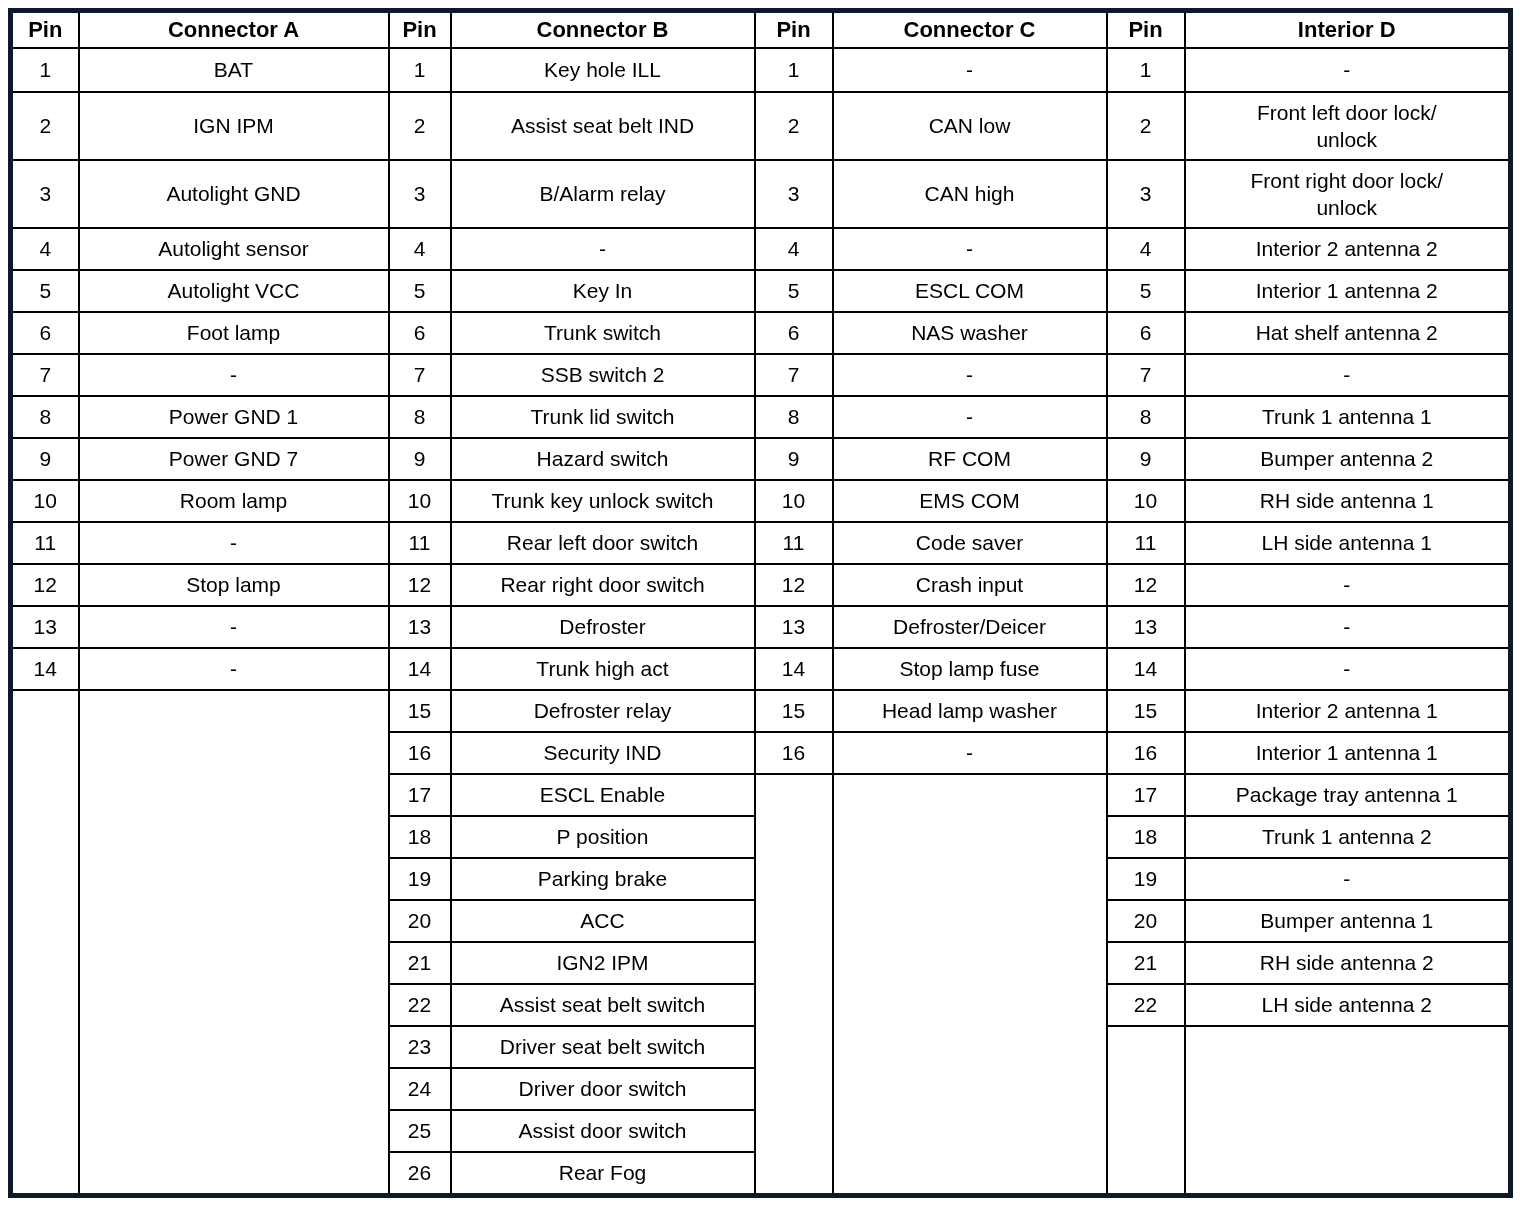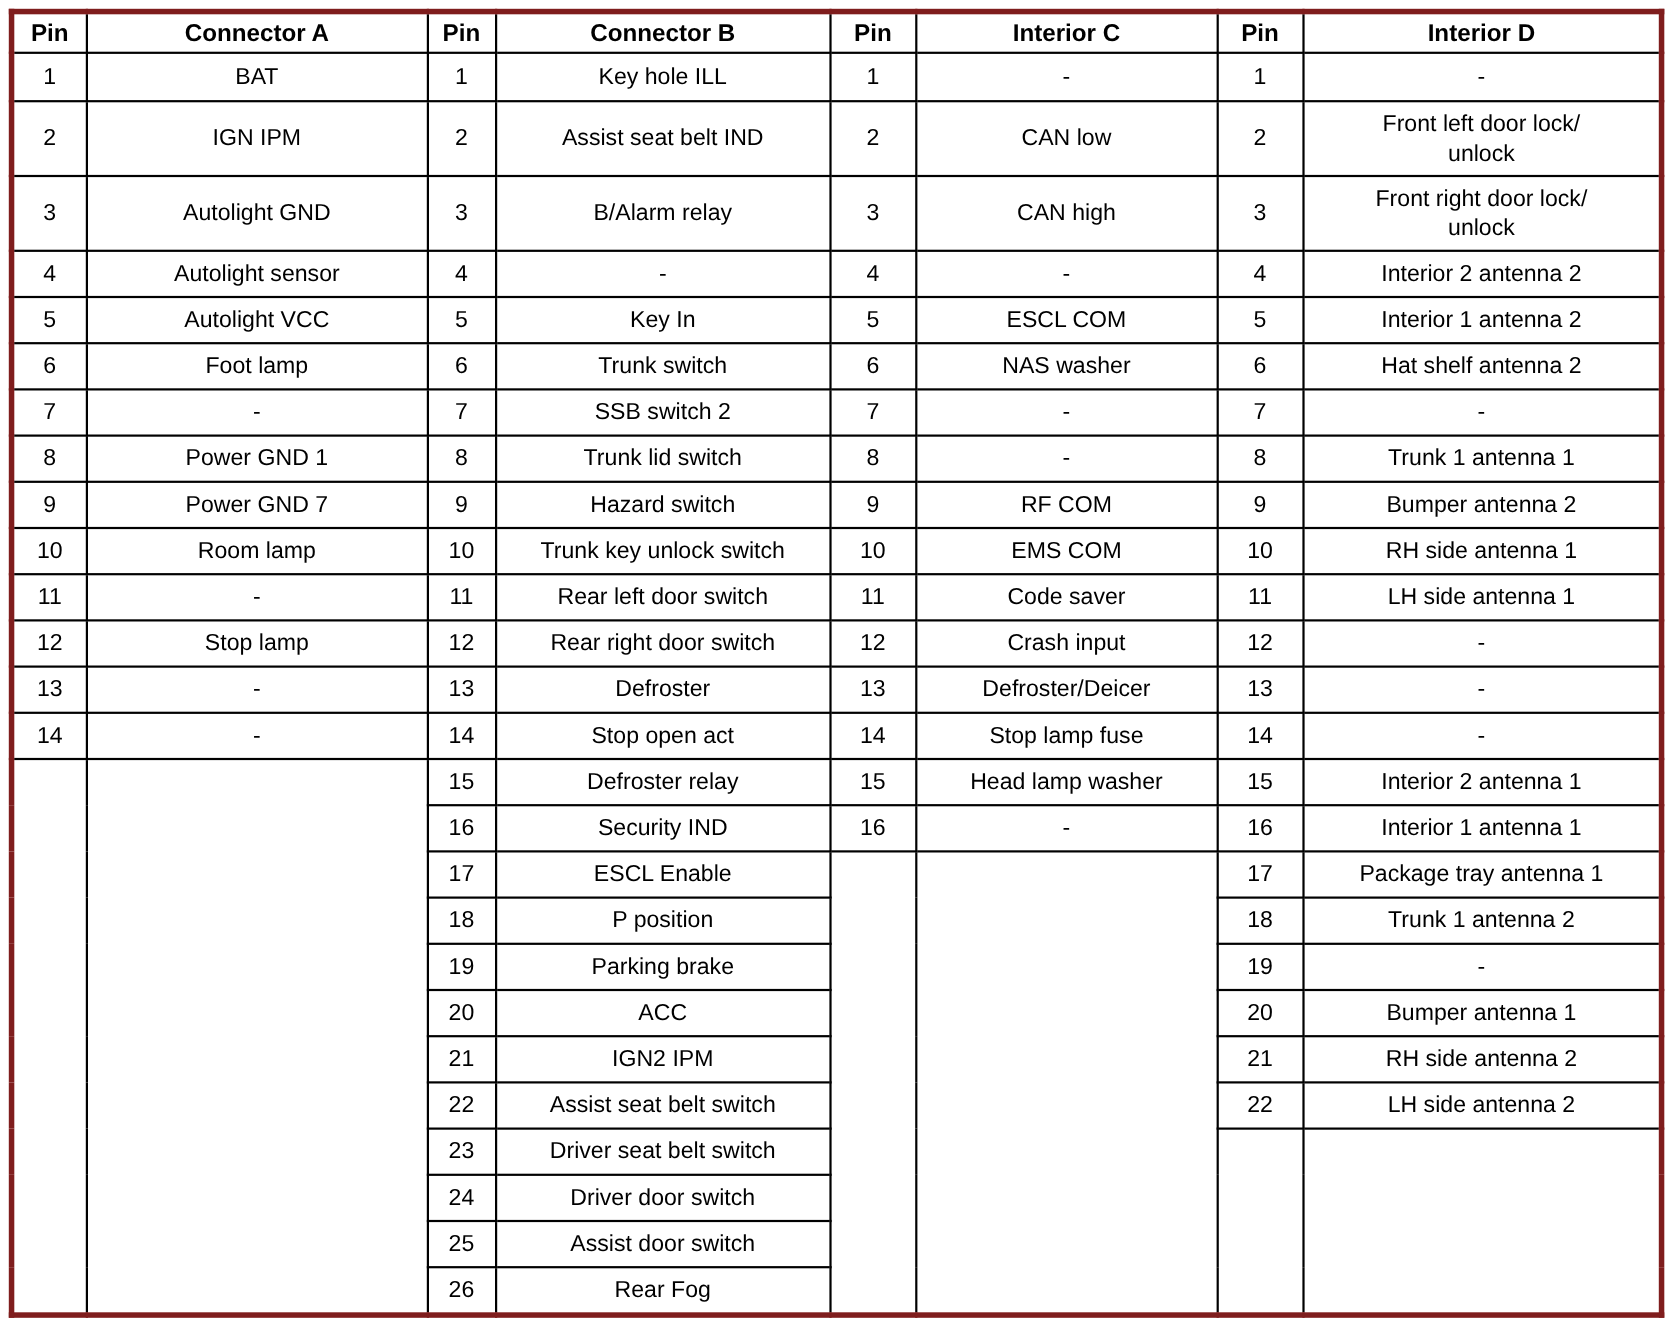--- a/index.html
+++ b/index.html
@@ -16,21 +16,21 @@
     padding: 8px;
     background: #ffffff;
   }
   table.pin-table {
     border-collapse: collapse;
     table-layout: fixed;
     width: 1504px;
     background: #ffffff;
   }
   table.pin-table {
-    border: 5px solid #7f1d1d;
+    border: 5px solid #0f172a;
   }
   table.pin-table th,
   table.pin-table td {
     border: 2px solid #000000;
     text-align: center;
     vertical-align: middle;
     overflow: hidden;
     padding: 0 4px;
   }
   table.pin-table th {
@@ -66,21 +66,21 @@
       <col style="width:78px">
       <col style="width:326px">
     </colgroup>
     <thead>
         <tr>
           <th>Pin</th>
           <th>Connector A</th>
           <th>Pin</th>
           <th>Connector B</th>
           <th>Pin</th>
-          <th>Interior C</th>
+          <th>Connector C</th>
           <th>Pin</th>
           <th>Interior D</th>
         </tr>
       </thead>
     <tbody>
         <tr>
           <td>1</td>
           <td>BAT</td>
           <td>1</td>
           <td>Key hole ILL</td>
@@ -208,21 +208,21 @@
           <td>Defroster</td>
           <td>13</td>
           <td>Defroster/Deicer</td>
           <td>13</td>
           <td>-</td>
         </tr>
         <tr>
           <td>14</td>
           <td>-</td>
           <td>14</td>
-          <td>Stop open act</td>
+          <td>Trunk high act</td>
           <td>14</td>
           <td>Stop lamp fuse</td>
           <td>14</td>
           <td>-</td>
         </tr>
         <tr>
           <td rowspan="12"></td>
           <td rowspan="12"></td>
           <td>15</td>
           <td>Defroster relay</td>

